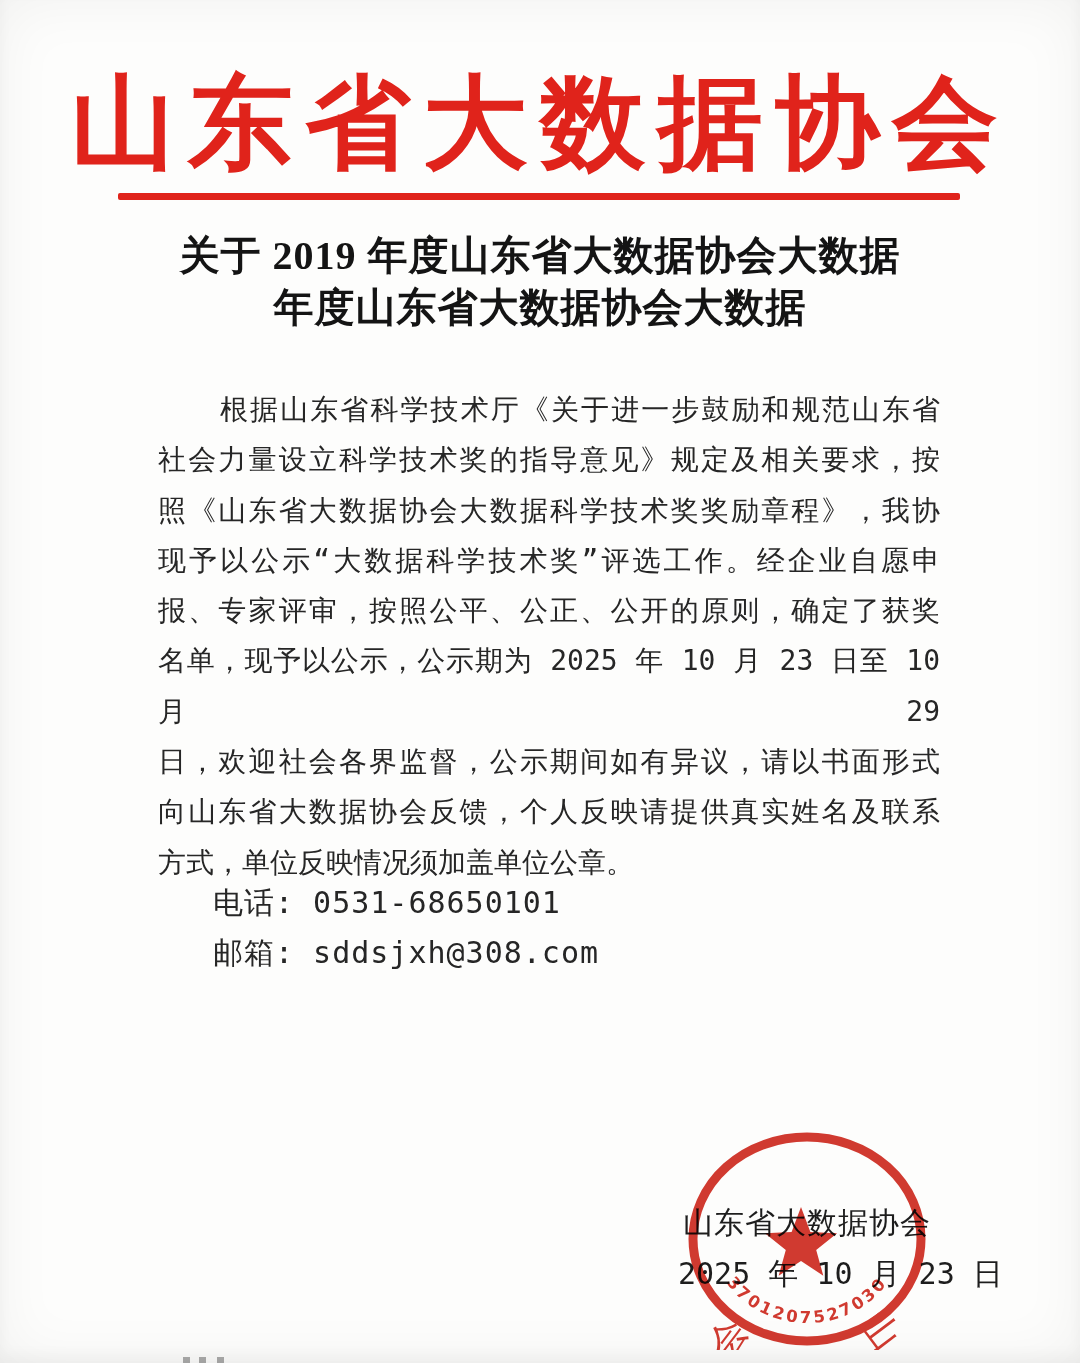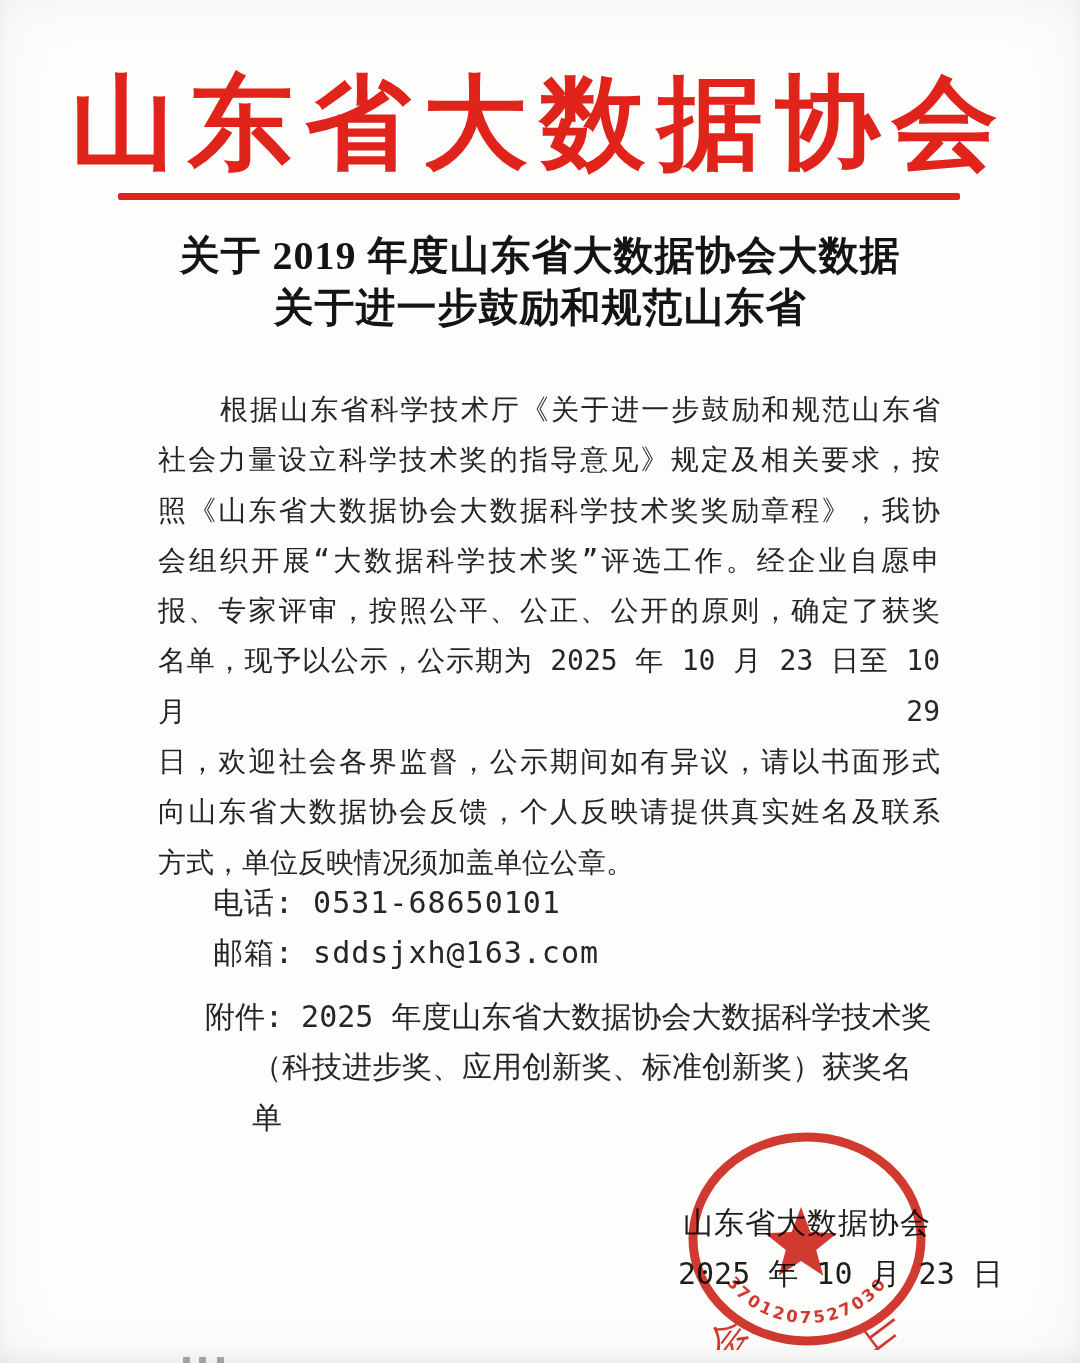--- a/index.html
+++ b/index.html
@@ -107,45 +107,40 @@
 <body>
 
 <div class="page">
 
   <div class="letterhead">山东省大数据协会</div>
 
   <div class="red-rule"></div>
 
   <div class="doc-title">
     <div>关于 2019 年度山东省大数据协会大数据</div>
-    <div>关于进一步鼓励和规范山东省</div>
+    <div>年度山东省大数据协会大数据</div>
   </div>
 
   <div class="body-block">
     <div class="body-line first">根据山东省科学技术厅《关于进一步鼓励和规范山东省</div>
     <div class="body-line">社会力量设立科学技术奖的指导意见》规定及相关要求，按</div>
     <div class="body-line">照《山东省大数据协会大数据科学技术奖奖励章程》，我协</div>
-    <div class="body-line">会组织开展“大数据科学技术奖”评选工作。经企业自愿申</div>
+    <div class="body-line">现予以公示“大数据科学技术奖”评选工作。经企业自愿申</div>
     <div class="body-line">报、专家评审，按照公平、公正、公开的原则，确定了获奖</div>
     <div class="body-line">名单，现予以公示，公示期为 2025 年 10 月 23 日至 10 月 29</div>
     <div class="body-line">日，欢迎社会各界监督，公示期间如有异议，请以书面形式</div>
     <div class="body-line">向山东省大数据协会反馈，个人反映请提供真实姓名及联系</div>
     <div class="body-line last">方式，单位反映情况须加盖单位公章。</div>
   </div>
 
   <div class="contact-block">
     <div class="contact-line">电话: 0531-68650101</div>
-    <div class="contact-line">邮箱: sddsjxh@163.com</div>
+    <div class="contact-line">邮箱: sddsjxh@308.com</div>
   </div>
 
-  <div class="attachment-block">
-    <div class="attach-line1">附件: 2025 年度山东省大数据协会大数据科学技术奖</div>
-    <div class="attach-cont">（科技进步奖、应用创新奖、标准创新奖）获奖名</div>
-    <div class="attach-cont">单</div>
-  </div>
 
   <div class="signature-org">山东省大数据协会</div>
   <div class="signature-date">2025 年 10 月 23 日</div>
 
   <div class="seal">
     <svg viewBox="0 0 246 222" preserveAspectRatio="none">
       <defs>
         <path id="sealTopArc" d="M 123,182 A 80,71 0 1 1 122.9,182"></path>
         <path id="sealBottomArc" d="M 37.8,146.5 A 94,84 0 0 0 208.2,146.5"></path>
       </defs>

